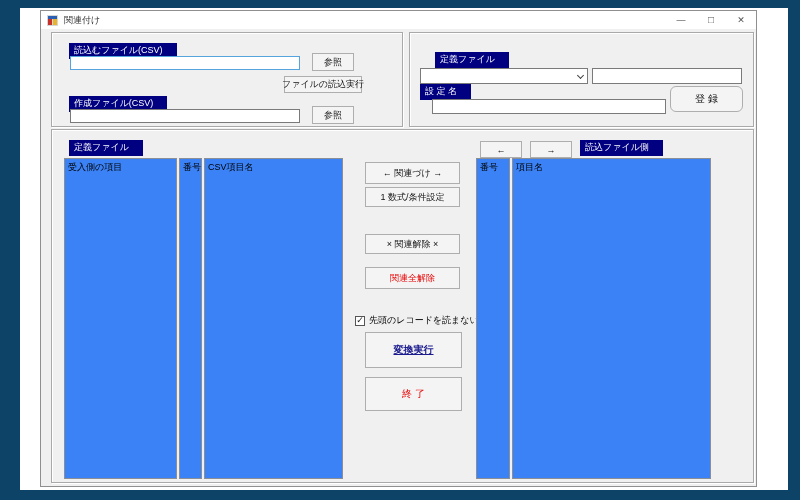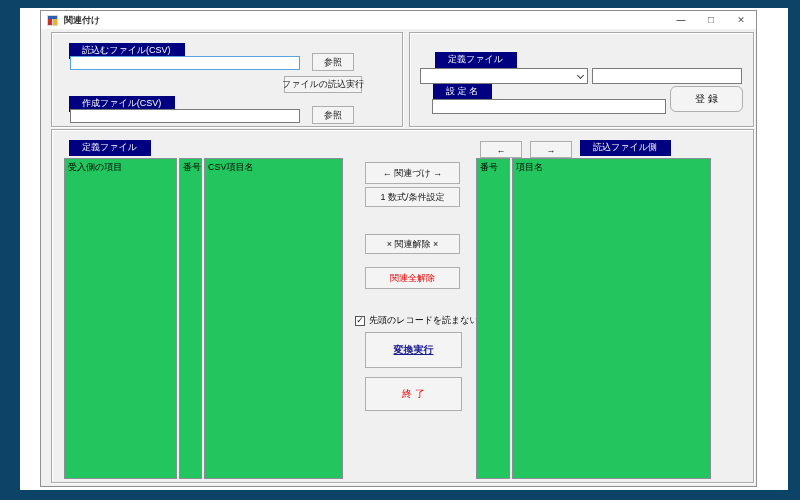--- a/index.html
+++ b/index.html
@@ -7,37 +7,37 @@
   body { font-family:"Liberation Sans","DejaVu Sans",sans-serif; font-size:9px; color:#000; }
 
   .canvas { position:relative; width:800px; height:500px; background:#0c4367; }
   .page   { position:absolute; left:20px; top:8px; width:768px; height:482px; background:#ffffff; }
 
   .window { position:absolute; left:40px; top:10px; width:717px; height:477px;
             background:#f0f0f0; border:1px solid #8f8f8f; }
 
   
   .titlebar { position:absolute; left:0; top:0; width:100%; height:18px; background:#ffffff;
-              display:flex; align-items:center;font-weight:bold; }
+              display:flex; align-items:center; }
   .app-icon { width:11px; height:11px; margin-left:6px; display:inline-block; }
   .title-text { margin-left:6px; font-size:9px; color:#333; }
   .win-controls { margin-left:auto; display:flex; align-items:center; height:100%; }
   .win-btn { width:30px; text-align:center; color:#555; font-size:9px; cursor:default; line-height:18px; }
   .win-btn.max { font-size:10px; }
 
   
   .group { position:absolute; background:#f0f0f0; border:1px solid #a9a9a9;
            box-shadow: inset 1px 1px 0 #ffffff, 1px 1px 0 #ffffff; }
   .group-left  { left:10px;  top:21px;  width:352px; height:95px; }
   .group-right { left:368px; top:21px;  width:345px; height:95px; }
   .group-main  { left:10px;  top:118px; width:703px; height:354px; }
 
   
   .nlabel { position:absolute; background:#000080; color:#ffffff; font-size:9px;
-            padding:1px 14px 2px 13px; white-space:nowrap; }
+            padding:1px 14px 2px 5px; white-space:nowrap; }
 
   
   .tb { position:absolute; background:#ffffff; border:1px solid #7a7a7a; font-size:9px;
         padding:0 2px; font-family:inherit; }
   .tb.focus { border:1px solid #55a4dd; }
 
   
   .btn { position:absolute; background:#f4f4f4; border:1px solid #aeaeae; font-size:9px;
          display:flex; align-items:center; justify-content:center; white-space:nowrap;
          cursor:default; color:#111; }
@@ -47,21 +47,21 @@
 
   
   .combo { position:absolute; background:#ffffff; border:1px solid #7a7a7a; display:flex;
            align-items:center; }
   .combo-value { flex:1; padding:0 2px; font-size:9px; }
   .combo-arrow { width:14px; height:100%; display:flex; align-items:center; justify-content:center; }
   .chev { width:5px; height:5px; border-right:1px solid #444; border-bottom:1px solid #444;
           transform:rotate(45deg); margin-top:-2px; }
 
   
-  .listbox { position:absolute; background:#22c55e; border:1px solid #8a8f96; overflow:hidden; }
+  .listbox { position:absolute; background:#3b82f6; border:1px solid #8a8f96; overflow:hidden; }
   .lb-head { padding:2px 3px; font-size:9px; white-space:nowrap; }
 
   
   .cbrow { position:absolute; display:flex; align-items:center; }
   .cb-box { width:10px; height:10px; background:#ffffff; border:1px solid #555; display:flex;
             align-items:center; justify-content:center; font-size:9px; line-height:9px; color:#222; }
   .cb-label { margin-left:4px; font-size:9px; white-space:nowrap;text-align:right; }
 </style>
 </head>
 <body>
@@ -100,21 +100,21 @@
 
     <div class="group group-right">
       <span class="nlabel" style="left:25px; top:19px;">定義ファイル</span>
       <div class="combo" style="left:10px; top:35px; width:168px; height:16px;">
         <span class="combo-value"></span>
         <span class="combo-arrow">
           <span class="chev"></span>
         </span>
       </div>
       <input class="tb" style="left: 182px; top: 35px; width: 150px; height: 16px;" value="">
-      <span class="nlabel" style="left:23px; top:51px;">設 定 名</span>
+      <span class="nlabel" style="left:10px; top:51px;">設 定 名</span>
       <input class="tb" style="left: 22px; top: 66px; width: 234px; height: 15px;" value="">
       <div class="btn big" style="left:260px; top:53px; width:73px; height:26px;border-radius:6px;">登 録</div>
     </div>
 
     <div class="group group-main">
 
       <span class="nlabel" style="left:17px; top:10px;">定義ファイル</span>
       <div class="listbox" style="left:12px; top:28px; width:113px; height:321px;">
         <div class="lb-head">受入側の項目</div>
       </div>

